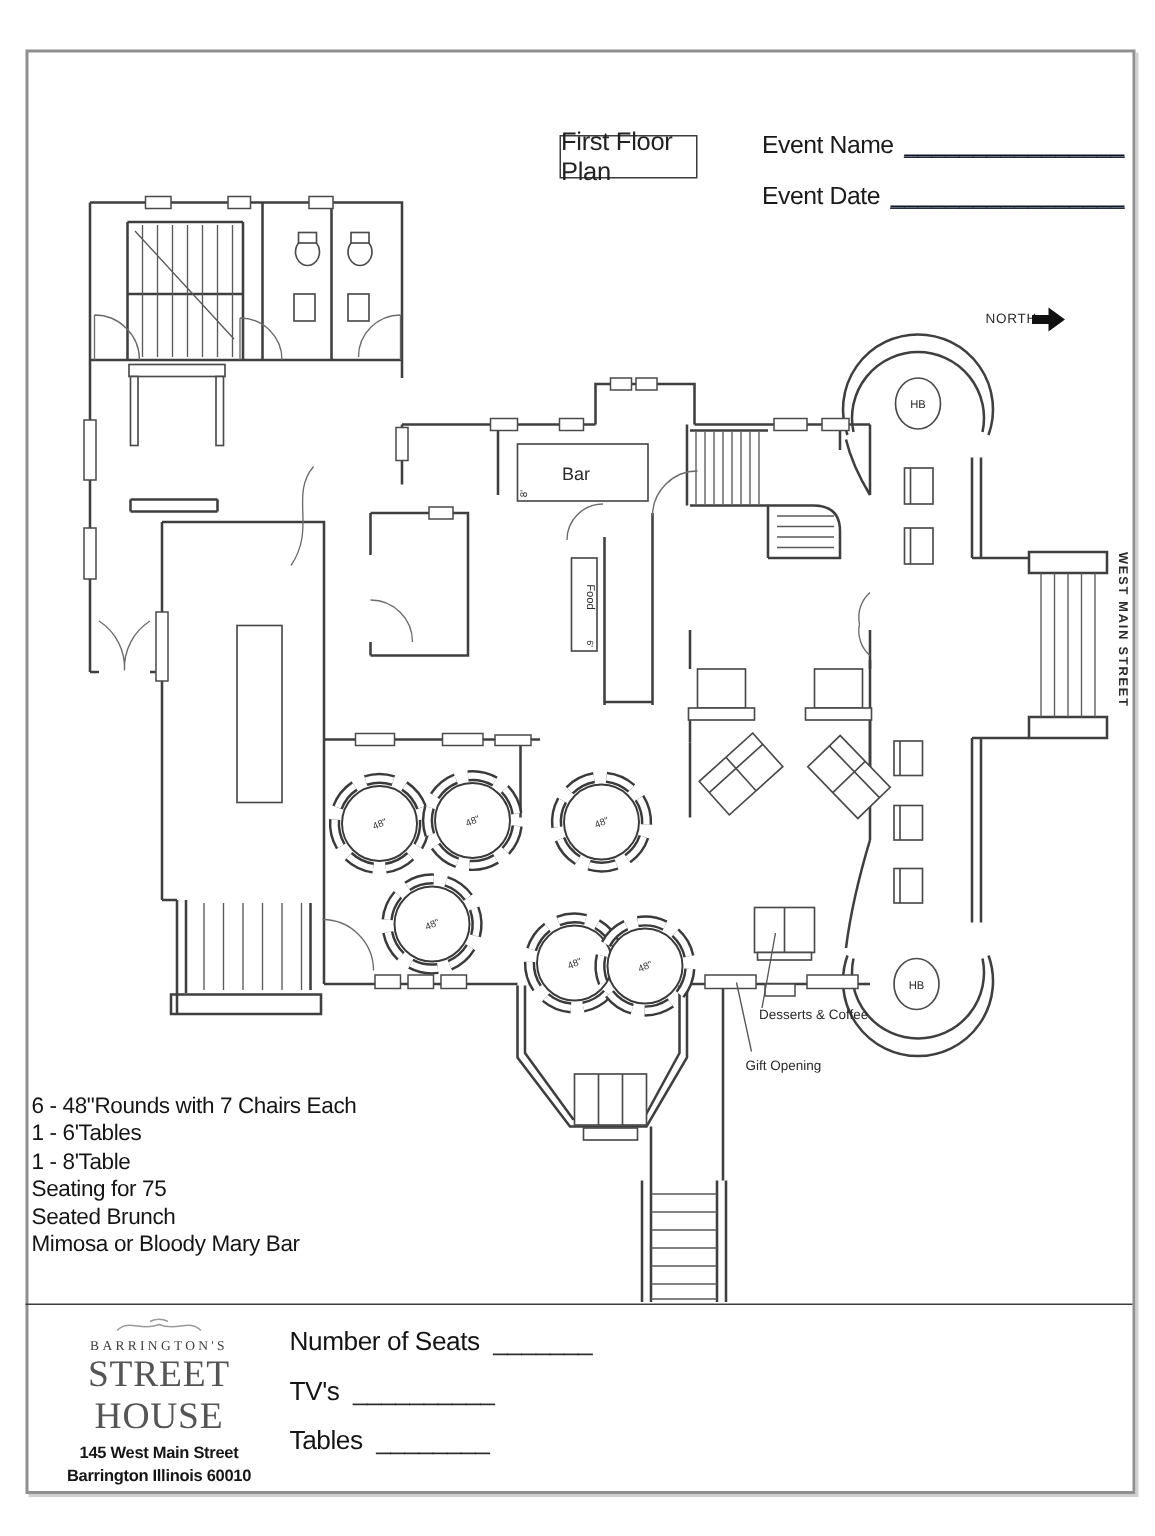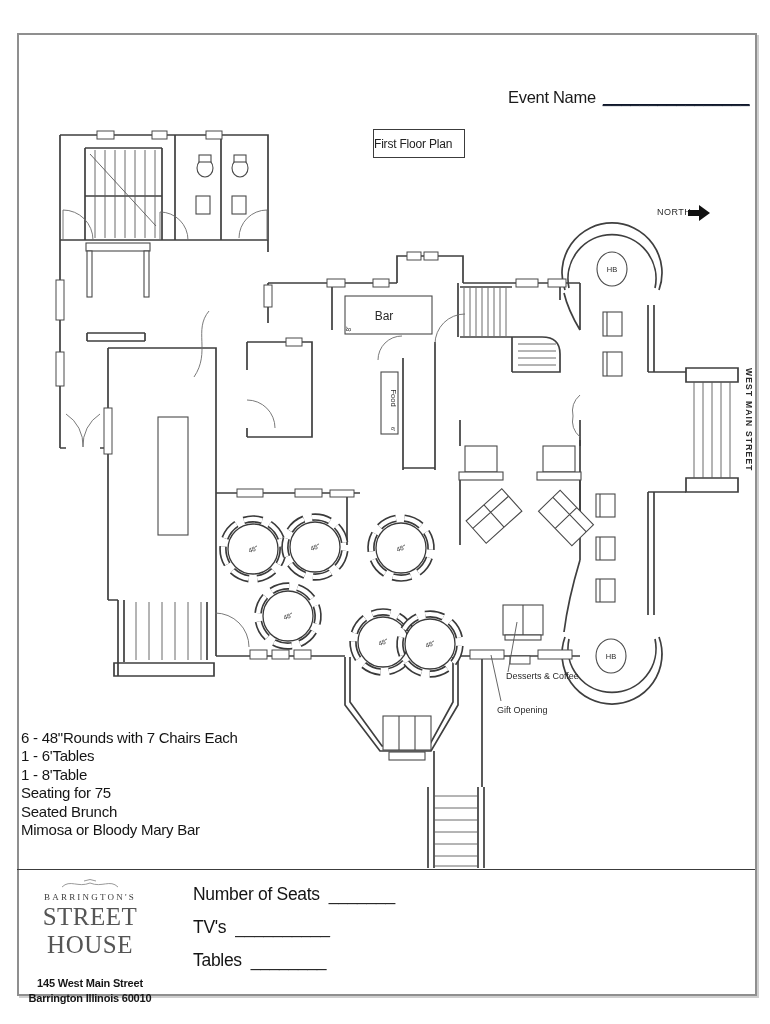--- a/index.html
+++ b/index.html
@@ -1,47 +1,50 @@
 <!DOCTYPE html>
 <html><head>
 <meta charset="utf-8">
 <style>
   html,body{margin:0;padding:0;background:#ffffff;}
   .sheet{position:relative;width:770px;height:1024px;background:#fff;overflow:hidden;
          font-family:"Liberation Sans",sans-serif;color:#1c1c1c;}
   .page-frame{position:absolute;left:17px;top:33px;width:736px;height:959px;
               border:2px solid #8f8f8f;box-shadow:2px 2px 0 #cfcfcf;pointer-events:none;}
   .title-box{position:absolute;left:373px;top:90px;width:90px;height:27px;border:1.6px solid #3c3c3c;
-             display:flex;align-items:center;font-size:12px;letter-spacing:-0.2px;color:#222;margin-top:39px;}
+             display:flex;align-items:center;justify-content:center;font-size:17px;letter-spacing:-0.2px;color:#222;}
   .event-field{position:absolute;left:508px;font-size:16.5px;letter-spacing:-0.3px;color:#1a1a1a;white-space:nowrap;}
   .event-field .ef-line{margin-left:7px;letter-spacing:0;color:#0f172a;text-decoration:underline;}
   .notes{position:absolute;left:21px;top:729px;font-size:15px;line-height:18.4px;letter-spacing:-0.25px;color:#151515;}
   .footer-divider{position:absolute;left:17px;top:869px;width:738px;border-top:1.6px solid #3c3c3c;}
-  .logo-block{position:absolute;left:12px;top:878px;width:156px;text-align:center;}
+  .logo-block{position:absolute;left:28px;top:878px;width:156px;text-align:center;}
   .brand-top{font-family:"Liberation Serif",serif;font-size:9px;letter-spacing:2.2px;color:#3e3e3e;margin-top:2px;}
   .brand-main{font-family:"Liberation Serif",serif;font-size:25px;letter-spacing:0.5px;color:#555;margin-top:1px;}
   .addr{font-size:11px;font-weight:bold;letter-spacing:-0.2px;color:#161616;line-height:15px;}
-  .addr1{margin-top:17px;}
+  .addr1{margin-top:3px;}
   .footer-fields{position:absolute;left:193px;top:884px;font-size:17.5px;letter-spacing:-0.3px;color:#141414;}
   .ff-row{height:33px;white-space:nowrap;}
   .ff-line{margin-left:9px;color:#2a2a2a;}
   svg text{font-family:"Liberation Sans",sans-serif;}
 </style>
 </head>
 <body>
 
 <div class="sheet">
   <div class="page-frame"></div>
 
   <div class="title-box">
     <span>First Floor Plan</span>
   </div>
 
   <div class="event-field" style="top:88px;">
     <span>Event Name</span><span class="ef-line">________________</span>
+  </div>
+  <div class="event-field" style="top:122px;">
+    <span>Event Date</span><span class="ef-line">_________________</span>
   </div>
 
   <svg id="plan-svg" width="770" height="1024" viewBox="0 0 770 1024" style="position:absolute;left:0;top:0;">
 
     <g stroke="#3f3f3f" stroke-width="1.7" fill="none">
 
       <path d="M60,135 H268 V240 M60,135 V240 M60,240 H268"></path>
       <path d="M85,148 H162 M85,148 V240 M162,148 V240 M85,196 H162"></path>
       <path d="M175,135 V240 M221,135 V240"></path>
 

